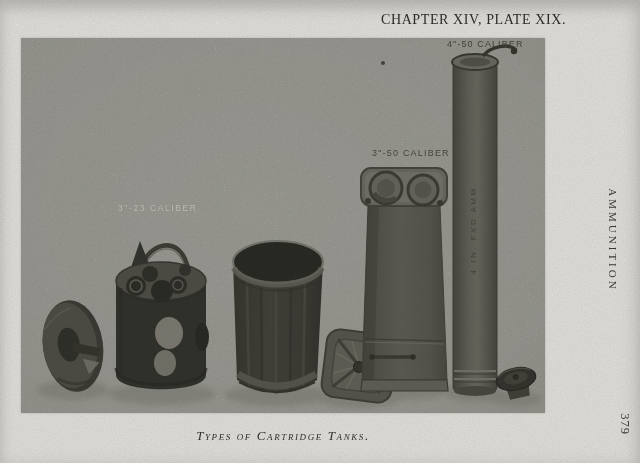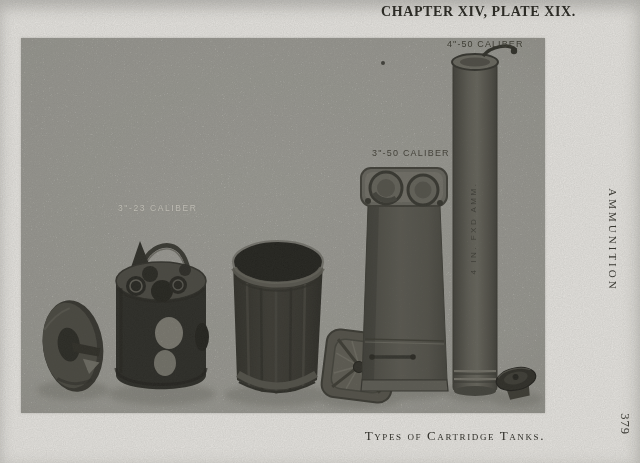--- a/index.html
+++ b/index.html
@@ -4,22 +4,22 @@
 <style>
   html,body{margin:0;padding:0;}
   .page{
     position:relative;width:640px;height:463px;overflow:hidden;
     background:linear-gradient(180deg,#a9a8a6 0%,#dbdad6 2.2%,#efedе9 6%,#f0eeea 8%,#ebe9e5 55%,#e7e5e1 88%,#deddda 97%,#d4d3d0 100%);
     background-color:#ebe9e5;
     font-family:"Liberation Serif", serif;
     box-shadow:inset 0 8px 14px rgba(95,94,90,.28), inset -6px 0 16px rgba(160,158,152,.18);
   }
   .plate-header{
-    position:absolute;left:381px;top:4px;
-    font-size:14px;font-weight:bold;letter-spacing:.6px;color:#26251f;
+    position:absolute;left:381px;top:12px;
+    font-size:14px;font-weight:normal;letter-spacing:.6px;color:#26251f;
     white-space:nowrap;
   }
   .photo{
     position:absolute;left:21px;top:38px;width:524px;height:375px;
     background:#c8c7c1;
     box-shadow:inset 0 0 22px rgba(105,103,97,.35), 0 0 2px rgba(140,138,132,.5);
   }
   .photo svg{display:block;width:100%;height:100%;}
   .photo-label{
     position:absolute;font-family:"Liberation Sans", sans-serif;
@@ -28,22 +28,22 @@
   .lbl-light{left:97px;top:165px;font-size:8.5px;letter-spacing:1.6px;color:#d6d4cb;text-shadow:0 0 1px rgba(120,118,110,.8);opacity:.9;}
   .lbl-350{left:351px;top:110px;font-size:9px;letter-spacing:1.2px;color:#413f36;filter:blur(.2px);}
   .lbl-450{left:426px;top:1px;font-size:9px;letter-spacing:1.1px;color:#3b3a30;filter:blur(.2px);}
   .stencil{
     position:absolute;left:380px;top:183px;width:150px;height:14px;
     transform:rotate(-90deg);text-align:center;
     font-family:"Liberation Sans", sans-serif;font-size:8px;letter-spacing:2.5px;
     color:rgba(28,27,22,.55);filter:blur(.6px);pointer-events:none;
   }
   .plate-caption{
-    position:absolute;left:21px;top:428px;width:524px;text-align:right;
-    font-variant:small-caps;font-size:13px;letter-spacing:1.6px;color:#2a2923;
+    position:absolute;left:21px;top:428px;width:524px;text-align:center;
+    font-variant:small-caps;font-size:13px;letter-spacing:1.6px;color:#2a2923;font-style:italic;
   }
   .margin-label{
     position:absolute;left:613px;top:240px;transform:translate(-50%,-50%) rotate(90deg);
     font-size:11px;letter-spacing:3px;color:#34332d;white-space:nowrap;
   }
   .page-number{
     position:absolute;left:624px;top:424px;transform:translate(-50%,-50%) rotate(90deg);
     font-size:12.5px;letter-spacing:1px;color:#3a3933;
   }
   .grain-overlay{position:absolute;inset:0;pointer-events:none;}

